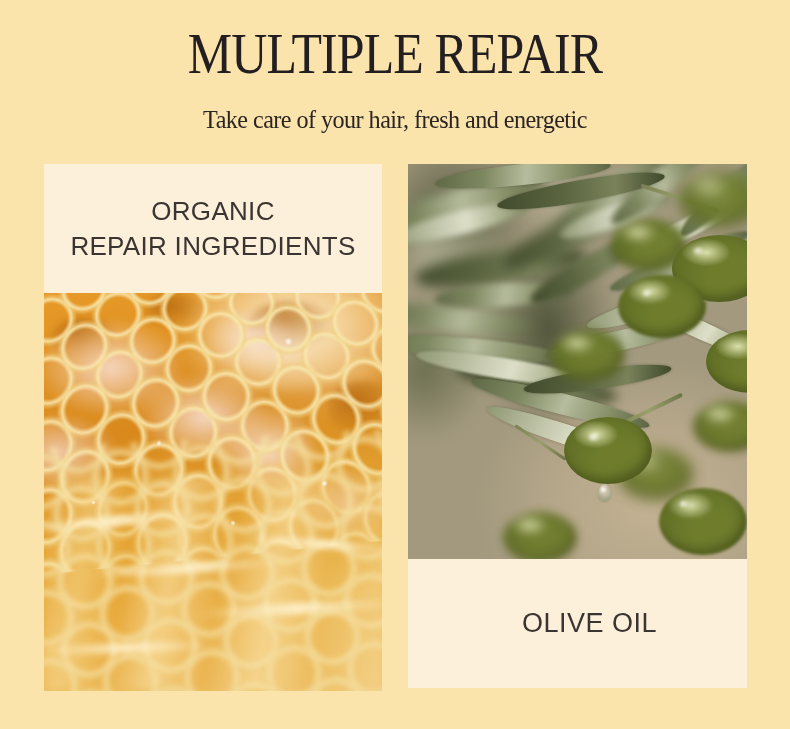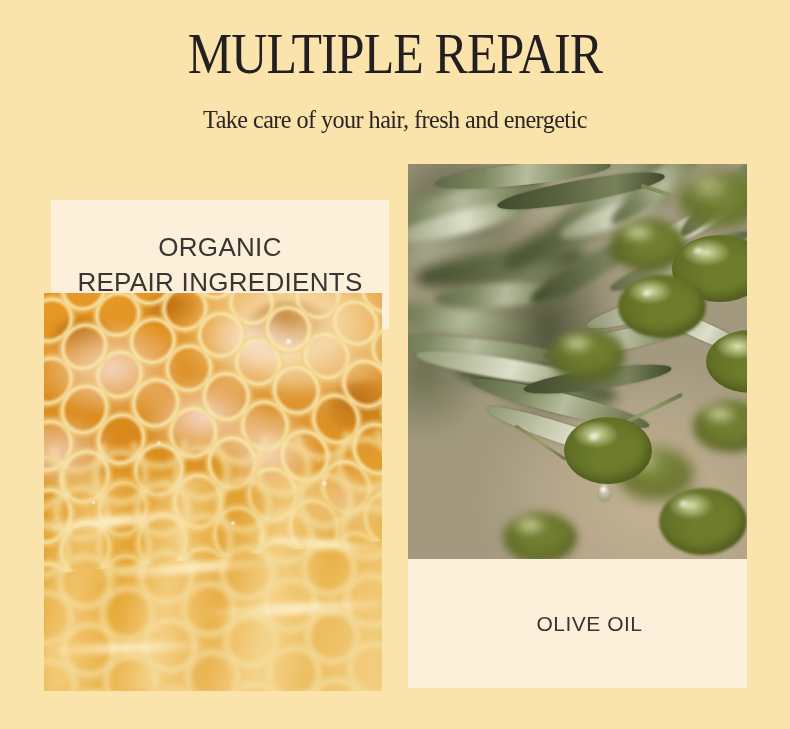--- a/index.html
+++ b/index.html
@@ -76,22 +76,22 @@
     font-family: "Liberation Sans", sans-serif;
     font-weight: 400;
     color: #3A3532;
     letter-spacing: 0.3px;
     line-height: 1.33;
   }
 
   
   .caption-left {
     position: absolute;
-    left: 7px; top: 0;
-    width: 338px; height: 129px; margin-top: 36px;
+    left: 0; top: 0;
+    width: 338px; height: 129px;
   }
   .caption-left .caption-text { font-size: 26px; }
 
   
   .photo-honey {
     position: absolute;
     left: 0; top: 129px;
     width: 338px; height: 398px;
     overflow: hidden;
     background: #D98A22;
@@ -105,21 +105,21 @@
     overflow: hidden;
     background: #7E8461;
   }
 
   
   .caption-right {
     position: absolute;
     left: 0; top: 395px;
     width: 339px; height: 129px;
   }
-  .caption-right .caption-text { font-size: 21px; letter-spacing: 0.5px; margin-left: 24px; }
+  .caption-right .caption-text { font-size: 27px; letter-spacing: 0.5px; margin-left: 24px; }
 
   
   .honey-base {
     position: absolute;
     inset: 0;
     background:
       radial-gradient(ellipse 60% 40% at 78% 6%, rgba(255,238,200,.55), rgba(255,238,200,0) 70%),
       radial-gradient(ellipse 80% 60% at 20% 80%, rgba(231,160,40,.55), rgba(231,160,40,0) 72%),
       linear-gradient(168deg, #E79A28 0%, #D9891C 34%, #E3A433 58%, #EFC469 78%, #F0C876 100%);
   }

